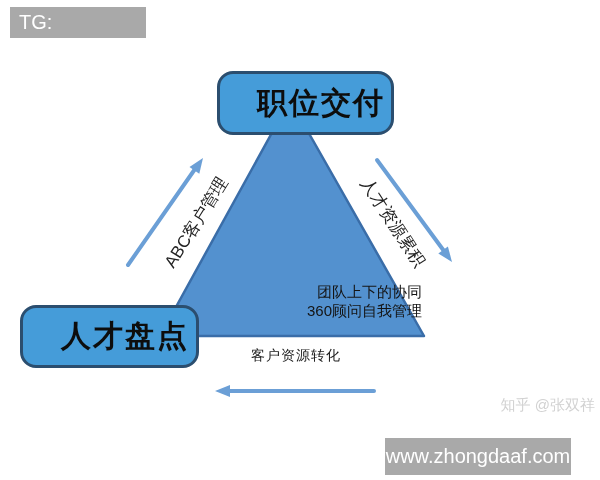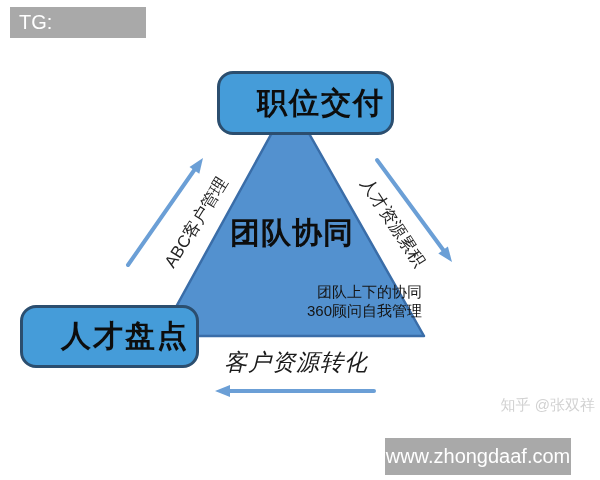--- a/index.html
+++ b/index.html
@@ -54,21 +54,21 @@
   }
 
   .edge-label {
     position: absolute; font-size: 17px; color: #222; white-space: nowrap;
     text-align: center;
   }
   .label-abc    { left: 131px; top: 211px; width: 130px; transform: rotate(-58deg); }
   .label-talent { left: 328px; top: 211px; width: 130px; transform: rotate(57deg); }
   .label-bottom {
     position: absolute; left: 213px; top: 347px; width: 166px;
-    text-align: center; font-size: 23px; color: #1a1a1a; letter-spacing: 1px; font-style: italic;
+    text-align: center; font-size: 14px; color: #1a1a1a; letter-spacing: 1px;
   }
 
   .watermark {
     position: absolute; left: 455px; top: 396px; width: 140px;
     text-align: right; font-size: 15px;
     color: var(--watermark-text, #d2d2d2);
   }
 
   .banner {
     position: absolute;
@@ -113,21 +113,20 @@
 
   <div class="node node-top">
     <span>职位交付</span>
   </div>
 
   <div class="node node-left">
     <span>人才盘点</span>
   </div>
 
 
-  <div class="center-title">团队协同</div>
 
   <div class="center-lines">
     <div>团队上下的协同</div>
     <div>360顾问自我管理</div>
   </div>
 
   <div class="edge-label label-abc">ABC客户管理</div>
 
   <div class="edge-label label-talent">人才资源累积</div>
 

